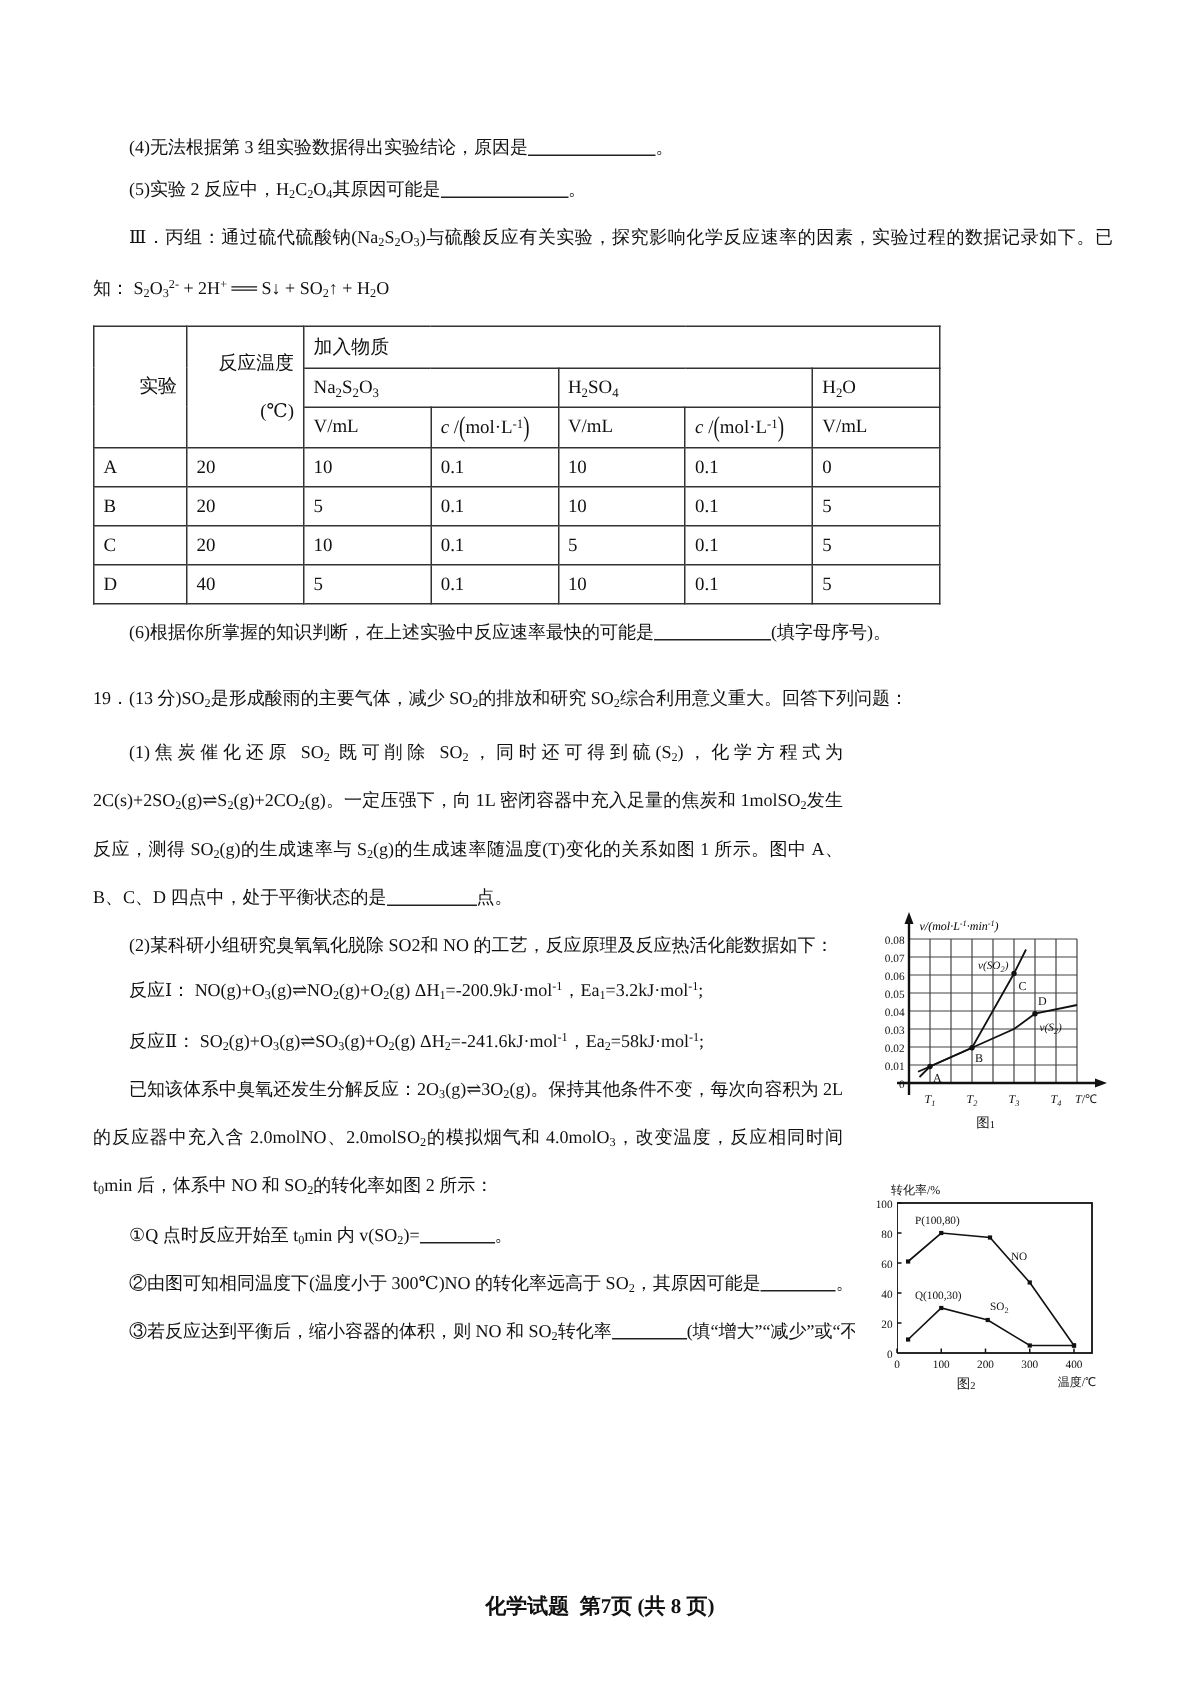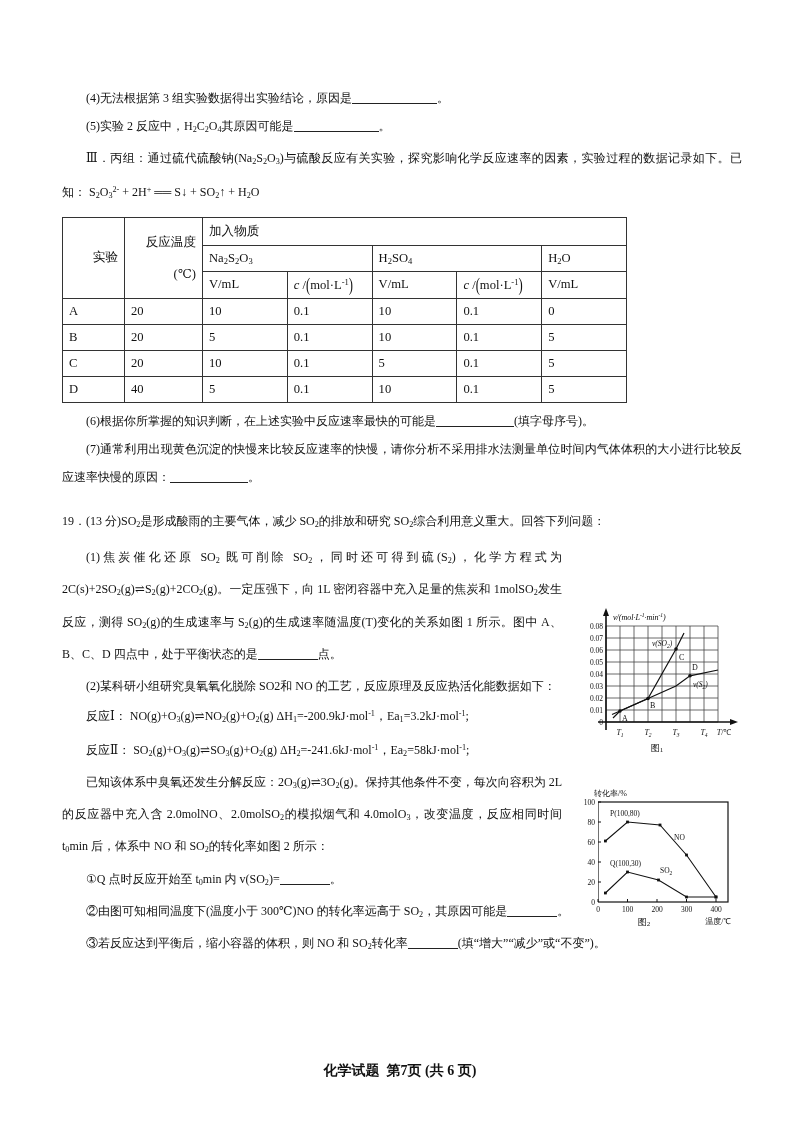--- a/index.html
+++ b/index.html
@@ -149,23 +149,20 @@
           <td>0.1</td>
           <td>5</td>
         </tr>
       </tbody>
     </table>
 
     <p class="para indent2">
       <span>(6)根据你所掌握的知识判断，在上述实验中反应速率最快的可能是</span><span class="blank b78"></span><span>(填字母序号)。</span>
     </p>
 
-    <p class="para indent2">
-      <span>(7)通常利用出现黄色沉淀的快慢来比较反应速率的快慢，请你分析不采用排水法测量单位时间内气体体积的大小进行比较反应速率快慢的原因：</span><span class="blank b78"></span><span>。</span>
-    </p>
 
     <p class="para" style="margin-top:16px;">
       <span>19．</span><span>(13 分)</span><span>SO<sub>2</sub>是形成酸雨的主要气体，减少 SO<sub>2</sub>的排放和研究 SO<sub>2</sub>综合利用意义重大。回答下列问题：</span>
     </p>
 
     <p class="para indent2" style="width:500px; margin-top:4px;">
       <span>(1)焦炭催化还原 SO<sub>2</sub> 既可削除 SO<sub>2</sub>，同时还可得到硫(S<sub>2</sub>)，化学方程式为 2C(s)+2SO<sub>2</sub>(g)⇌S<sub>2</sub>(g)+2CO<sub>2</sub>(g)。一定压强下，向 1L 密闭容器中充入足量的焦炭和 1molSO<sub>2</sub>发生反应，测得 SO<sub>2</sub>(g)的生成速率与 S<sub>2</sub>(g)的生成速率随温度(T)变化的关系如图 1 所示。图中 A、B、C、D 四点中，处于平衡状态的是</span><span class="blank b60"></span><span>点。</span>
     </p>
 
     <p class="para indent2" style="width:500px; margin-top:4px;">
@@ -349,16 +346,16 @@
         <text x="42" y="82">Q(100,30)</text>
         <text x="106" y="56">NO</text>
         <text x="92" y="89">SO<tspan font-size="5.5" dy="2">2</tspan></text>
       </g>
 
       <text x="76" y="141" font-family="Liberation Serif, serif" font-size="9" text-anchor="middle" fill="#111">图<tspan font-size="7" dy="1">2</tspan></text>
     </svg>
   </div>
 
   <div class="footer">
-    <span>化学试题</span>&nbsp;&nbsp;<span class="fnum">第7页</span>&nbsp;<span>(共 6 页)</span>
+    <span>化学试题</span>&nbsp;&nbsp;<span class="fnum">第7页</span>&nbsp;<span>(共 8 页)</span>
   </div>
 
 </div>
 
 </body></html>

